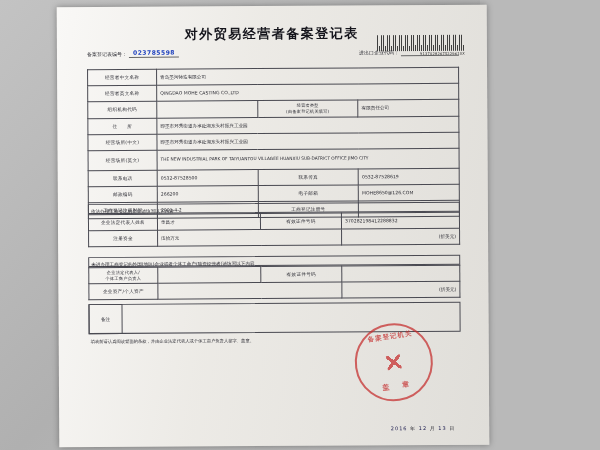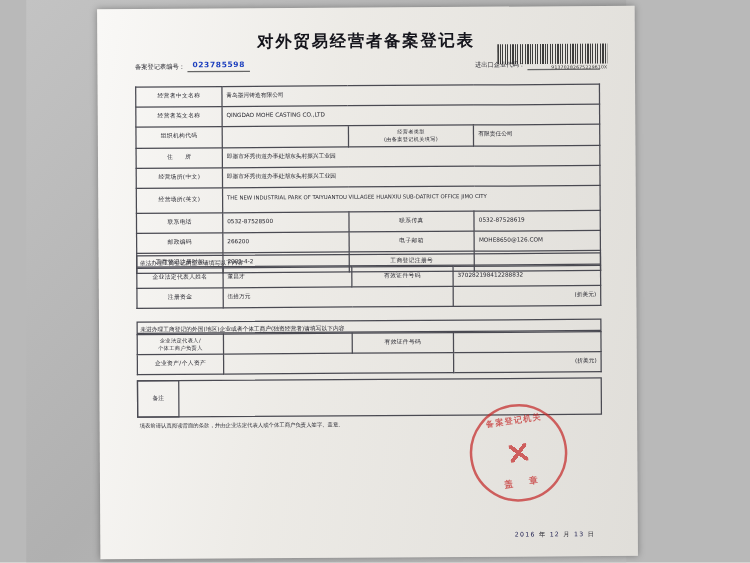--- a/index.html
+++ b/index.html
@@ -4,21 +4,20 @@
 <style>
   html,body{margin:0;padding:0;}
   body{
     width:600px;height:450px;overflow:hidden;
     background:#b9b9b9;
     font-family:"DejaVu Sans","Liberation Sans",sans-serif;
   }
   .page{
     position:relative;width:480px;height:450px;
     background:linear-gradient(135deg,#c3c3c3 0%,#b0b0b0 50%,#bdbdbd 100%);
-    margin-left:21px;
   }
   
   .paper{
     position:absolute;left:58px;top:6px;width:430px;height:440px;
     background:#f2f0ec;
     box-shadow:0 0 6px rgba(0,0,0,.35);
     transform:rotate(-0.35deg);
     overflow:hidden;
   }
   .paper:before{

